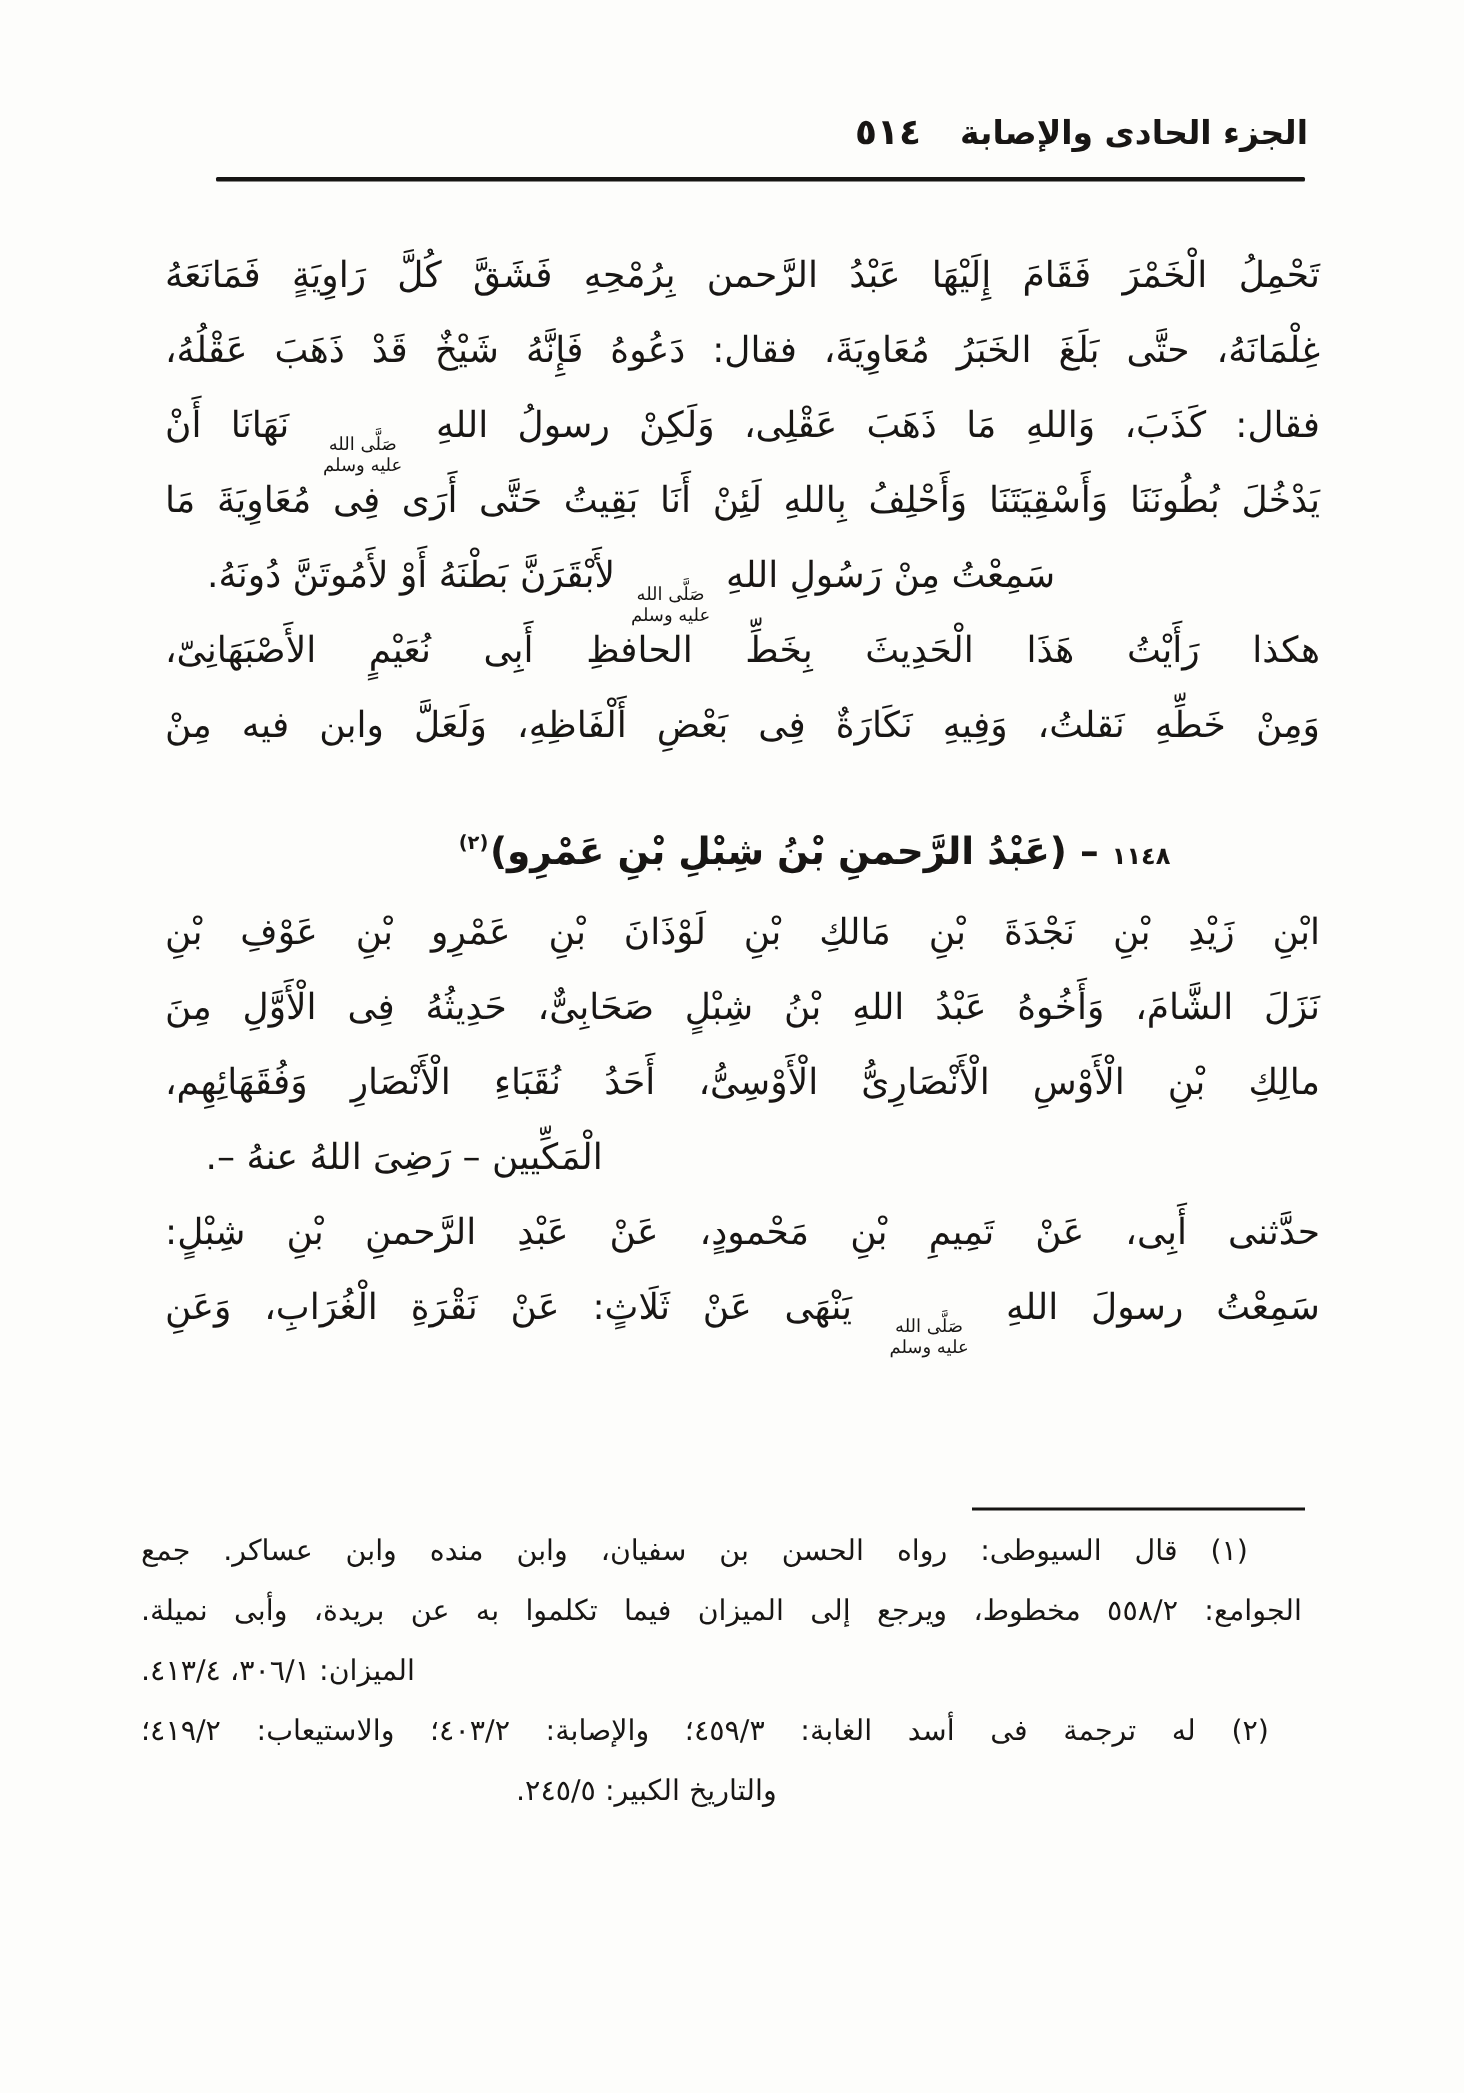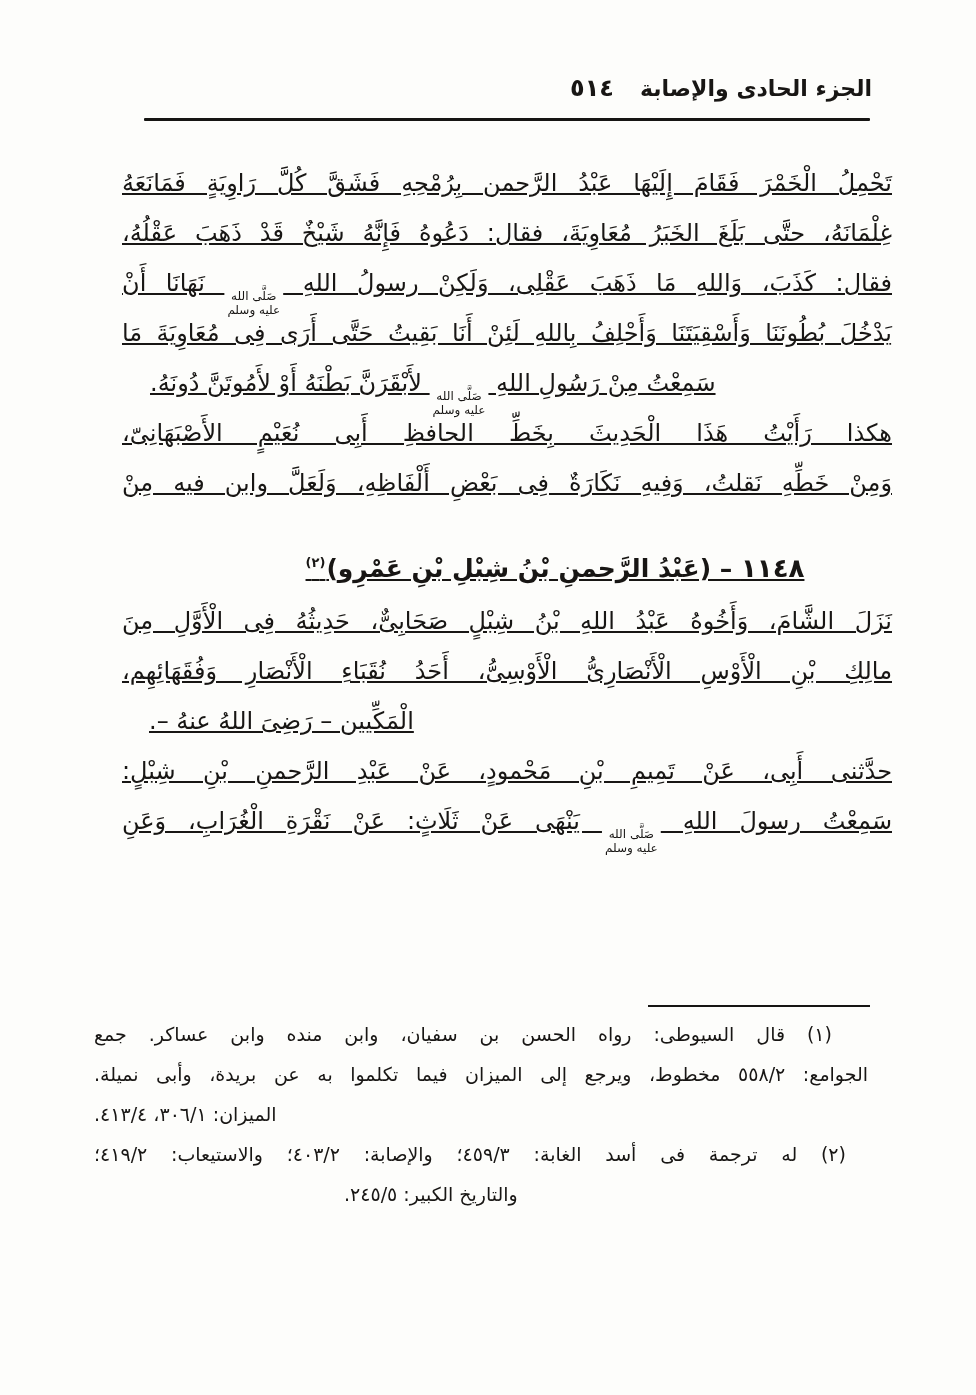--- a/index.html
+++ b/index.html
@@ -6,28 +6,28 @@
   .page{position:relative;width:976px;height:1395px;margin:0 auto;background:#fdfdfb;
         color:#181614;font-family:"DejaVu Sans",sans-serif;direction:rtl;overflow:hidden;}
   
   .running-head{position:absolute;top:74px;right:104px;display:flex;gap:26px;
                 align-items:baseline;font-weight:700;}
   .rh-title{font-size:22px;}
   .rh-num{font-size:24px;margin-left:32px;}
   .head-rule{position:absolute;top:118px;right:106px;width:726px;height:3px;
              background:#161513;border-radius:1px;}
   
-  .body-text{position:absolute;top:158px;right:84px;width:770px;
-             font-size:24px;line-height:50px;text-decoration:underline;}
+  .body-text{position:absolute;top:158px;right:96px;width:770px;
+             font-size:24px;line-height:50px;}
   .body-text .line{height:50px;}
   .line{white-space:normal;}
   .j{text-align:justify;text-align-last:justify;text-justify:inter-word;}
   .last{text-align:left;}
   .heading{font-weight:700;text-align:center;padding-left:95px;margin:30px 0 8px;font-size:25px;}
-  .hnum{font-weight:700;font-size:26px;}
+  .hnum{font-weight:700;font-size:16px;}
   .fnref{font-size:13px;vertical-align:10px;font-weight:700;padding:0 1px;}
   .saw{display:inline-flex;flex-direction:column;align-items:center;justify-content:center;
        font-size:12px;line-height:1.15;vertical-align:-9px;padding:0 3px;font-weight:400;}
   
   .footnote-rule{position:absolute;top:1005px;right:106px;width:222px;height:2px;background:#161513;}
   .footnotes{position:absolute;top:1014px;right:108px;width:774px;font-size:19px;line-height:40px;}
   .footnotes .line{height:40px;}
 </style>
 </head>
 <body>
@@ -56,20 +56,21 @@
           </span> لأَبْقَرَنَّ بَطْنَهُ أَوْ لأَمُوتَنَّ دُونَهُ.</div>
       </section>
       <section>
         <div class="line j">هكذا رَأَيْتُ هَذَا الْحَدِيثَ بِخَطِّ الحافظِ أَبِى نُعَيْمٍ الأَصْبَهَانِىّ،</div>
         <div class="line j">وَمِنْ خَطِّهِ نَقلتُ، وَفِيهِ نَكَارَةٌ فِى بَعْضِ أَلْفَاظِهِ، وَلَعَلَّ وابن فيه مِنْ</div>
       </section>
       <section>
         <div class="line heading"><span class="hnum">١١٤٨</span> – (عَبْدُ الرَّحمنِ بْنُ شِبْلِ بْنِ عَمْرِو)<span class="fnref">(٢)</span></div>
       </section>
       <section>
+        <div class="line j">ابْنِ زَيْدِ بْنِ نَجْدَةَ بْنِ مَالكِ بْنِ لَوْذَانَ بْنِ عَمْرِو بْنِ عَوْفِ بْنِ</div>
         <div class="line j">نَزَلَ الشَّامَ، وَأَخُوهُ عَبْدُ اللهِ بْنُ شِبْلٍ صَحَابِىٌّ، حَدِيثُهُ فِى الْأَوَّلِ مِنَ</div>
         <div class="line j">مالِكِ بْنِ الْأَوْسِ الْأَنْصَارِىُّ الْأَوْسِىُّ، أَحَدُ نُقَبَاءِ الْأَنْصَارِ وَفُقَهَائِهِم،</div>
         <div class="line last" style="padding-left: 27px;">الْمَكِّيين – رَضِىَ اللهُ عنهُ –.</div>
       </section>
       <section>
         <div class="line j">حدَّثنى أَبِى، عَنْ تَمِيمِ بْنِ مَحْمودٍ، عَنْ عَبْدِ الرَّحمنِ بْنِ شِبْلٍ:</div>
         <div class="line j">سَمِعْتُ رسولَ اللهِ <span class="saw">
             <span>صَلَّى الله</span>
             <span>عليه وسلم</span>
           </span> يَنْهَى عَنْ ثَلَاثٍ: عَنْ نَقْرَةِ الْغُرَابِ، وَعَنِ</div>

